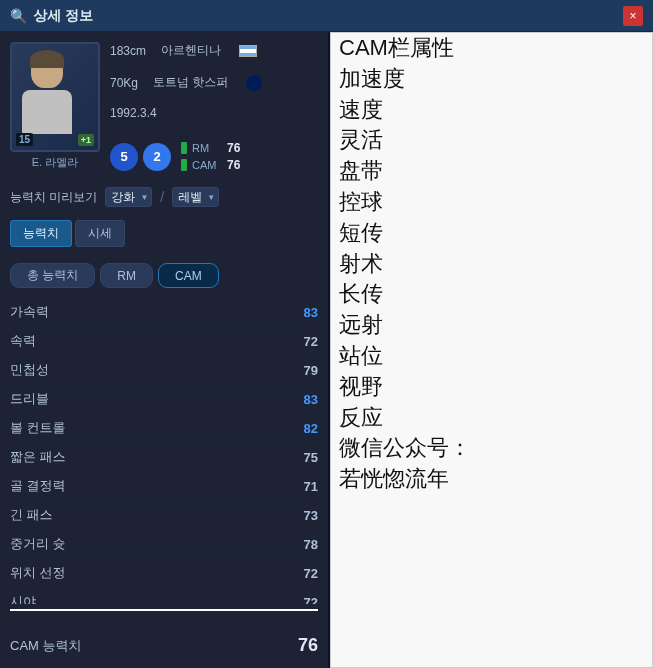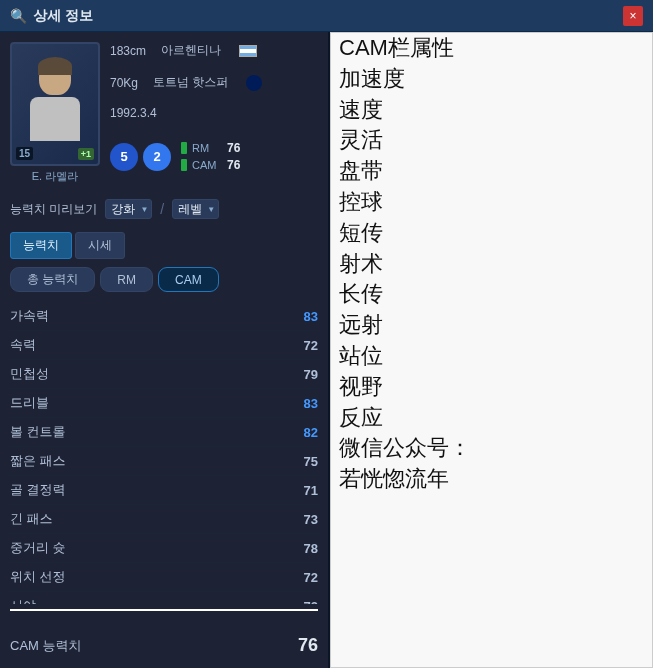--- a/index.html
+++ b/index.html
@@ -76,27 +76,26 @@
     }
 
     
     .player-info {
       display: flex;
       gap: 10px;
       margin-bottom: 10px;
     }
     .player-avatar {
       width: 90px;
-      height: 124px;
+      height: 110px;
       background: linear-gradient(135deg, #2a3a5a, #1a2a4a);
       border: 2px solid #334466;
       border-radius: 4px;
       display: flex;
       align-items: center;
-      justify-content: center;
       position: relative;
       overflow: hidden;
     }
     .avatar-silhouette {
       width: 70px;
       height: 90px;
       position: relative;
     }
     
     .avatar-head {
@@ -270,21 +269,21 @@
     }
     .divider-slash {
       color: #556688;
       font-size: 14px;
     }
 
     
     .tabs-row {
       display: flex;
       gap: 3px;
-      margin-bottom: 8px;
+      margin-bottom: 16px;
     }
     .tab-btn {
       background: #2a3a5a;
       border: 1px solid #334466;
       color: #b0c0d8;
       font-size: 12px;
       padding: 4px 12px;
       border-radius: 3px;
       cursor: pointer;
     }

